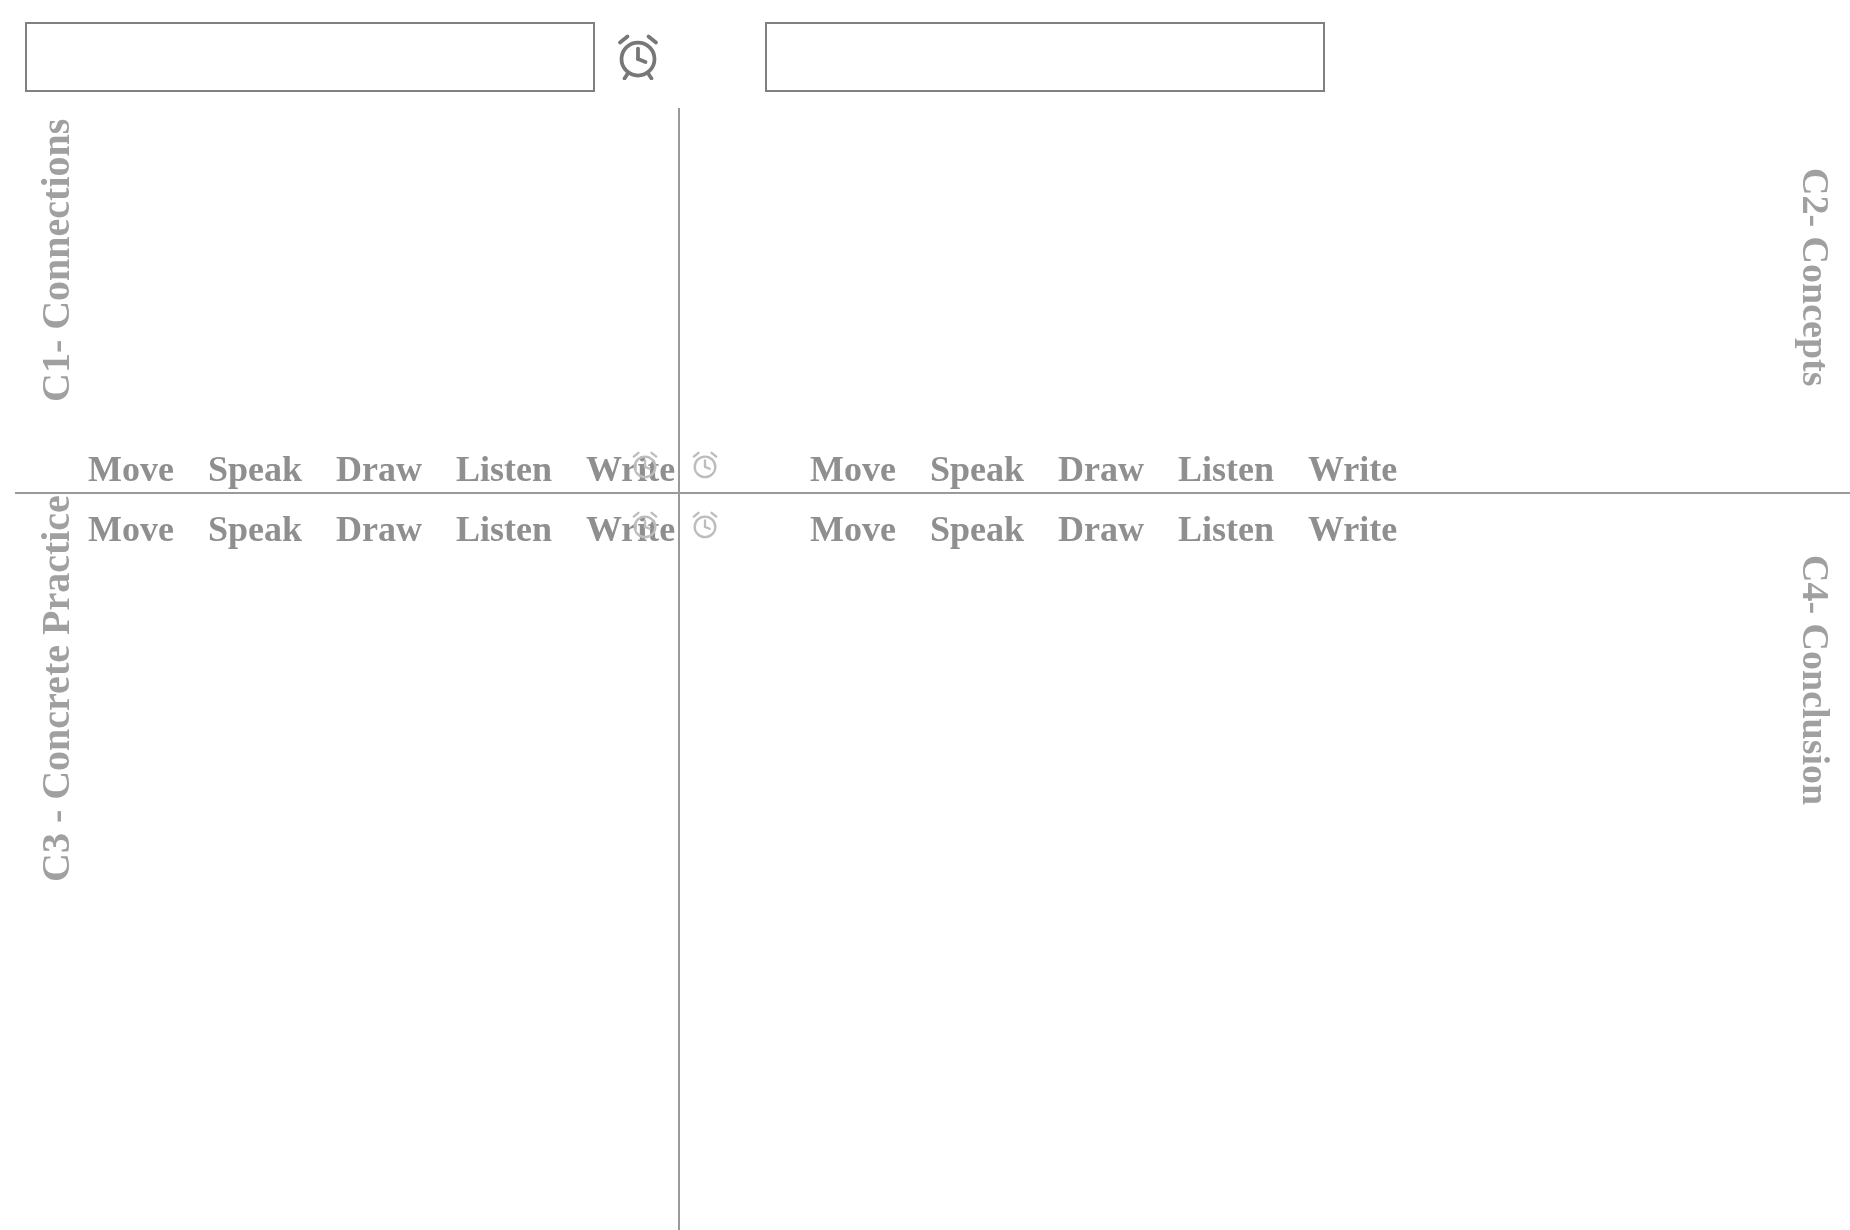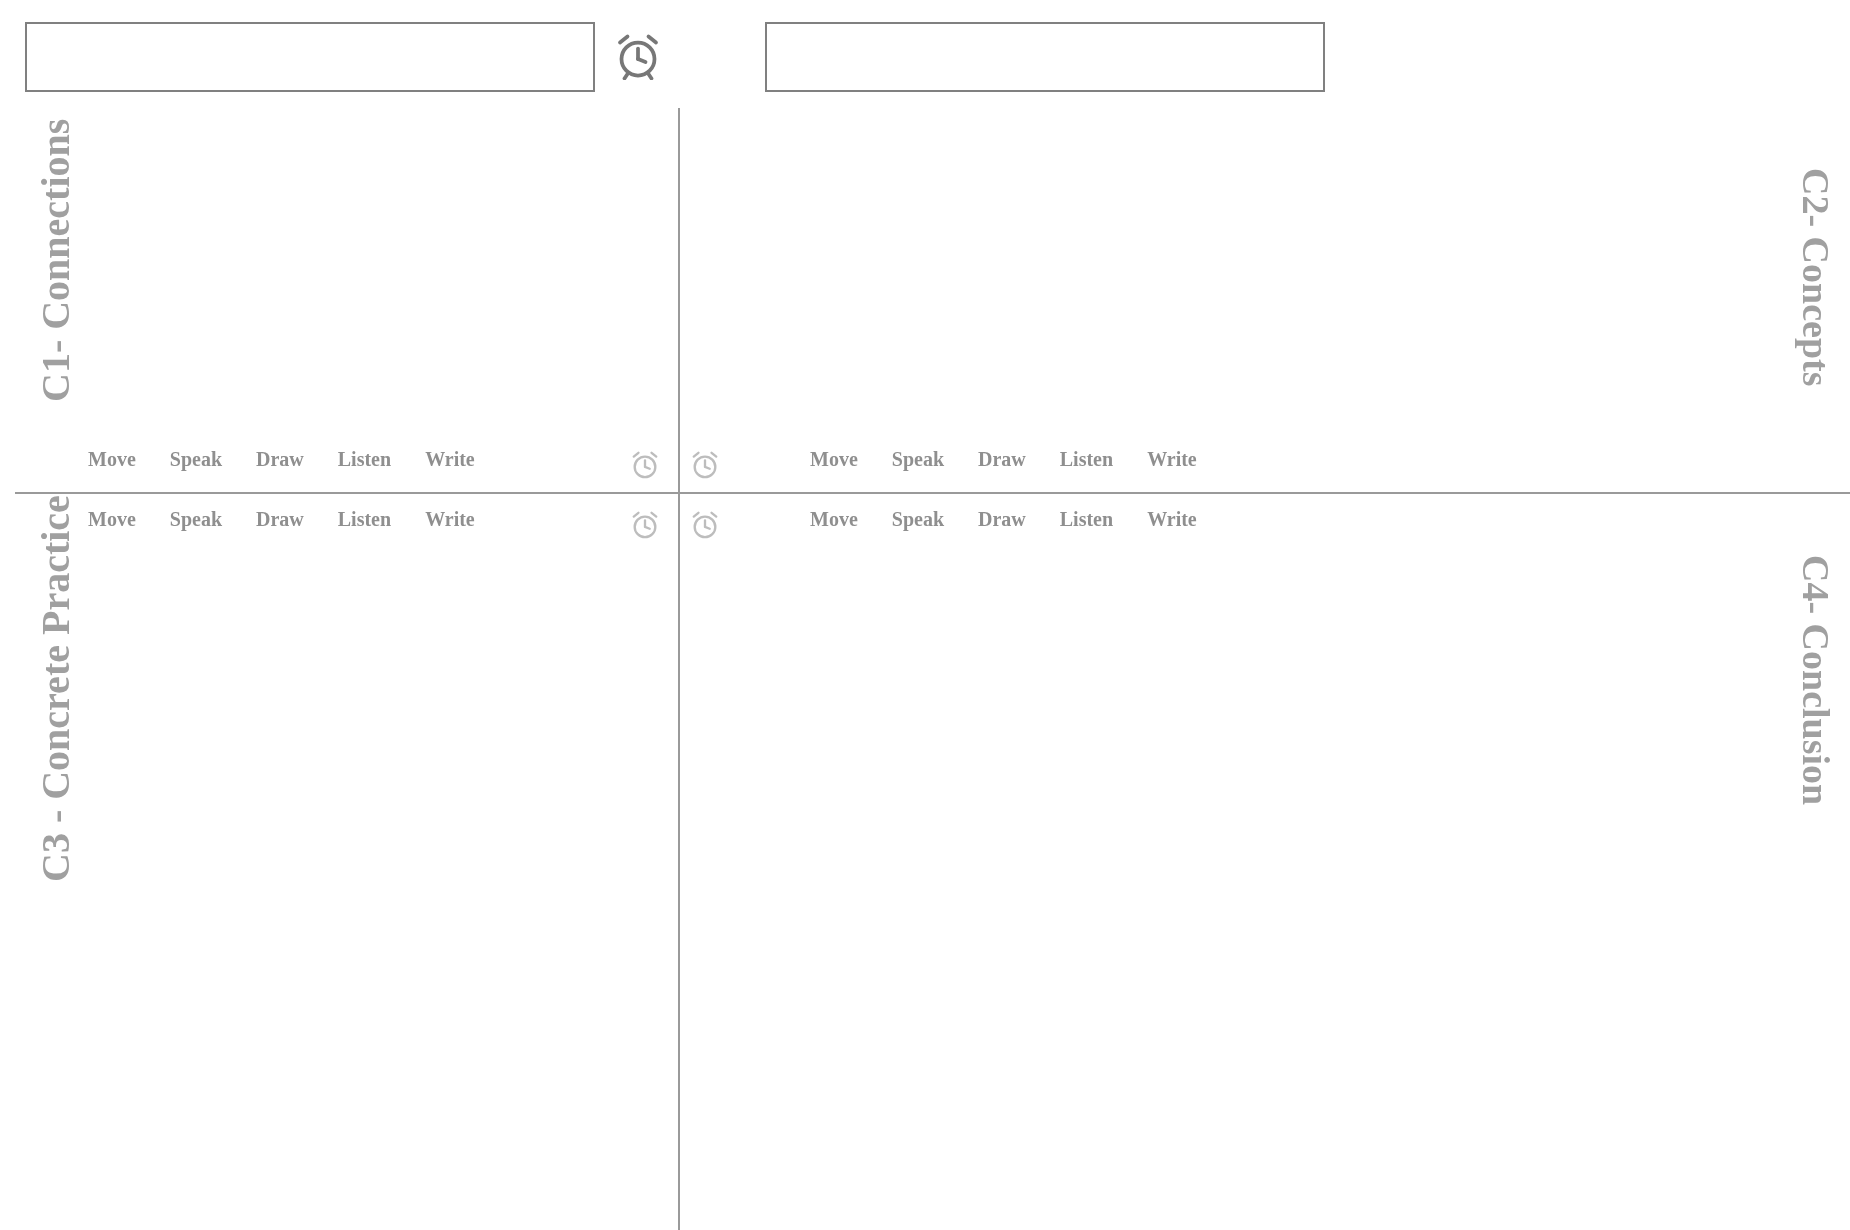--- a/index.html
+++ b/index.html
@@ -89,21 +89,21 @@
       }
     }
 
     
     .opts {
       position: absolute;
       display: flex;
       gap: 34px;
       font-family: "Comic Sans MS", "Marker Felt", "Bradley Hand", cursive;
       font-weight: bold;
-      font-size: 20px;
+      font-size: 36px;
       color: #8f8f8f;
       letter-spacing: 0px;
     }
     .opts span { display: inline-block; }
 
     .opts.q1 { left: 88px;  top: 448px; }
     .opts.q3 { left: 88px;  top: 508px; }
     .opts.q2 { left: 810px; top: 448px; }
     .opts.q4 { left: 810px; top: 508px; }
 

